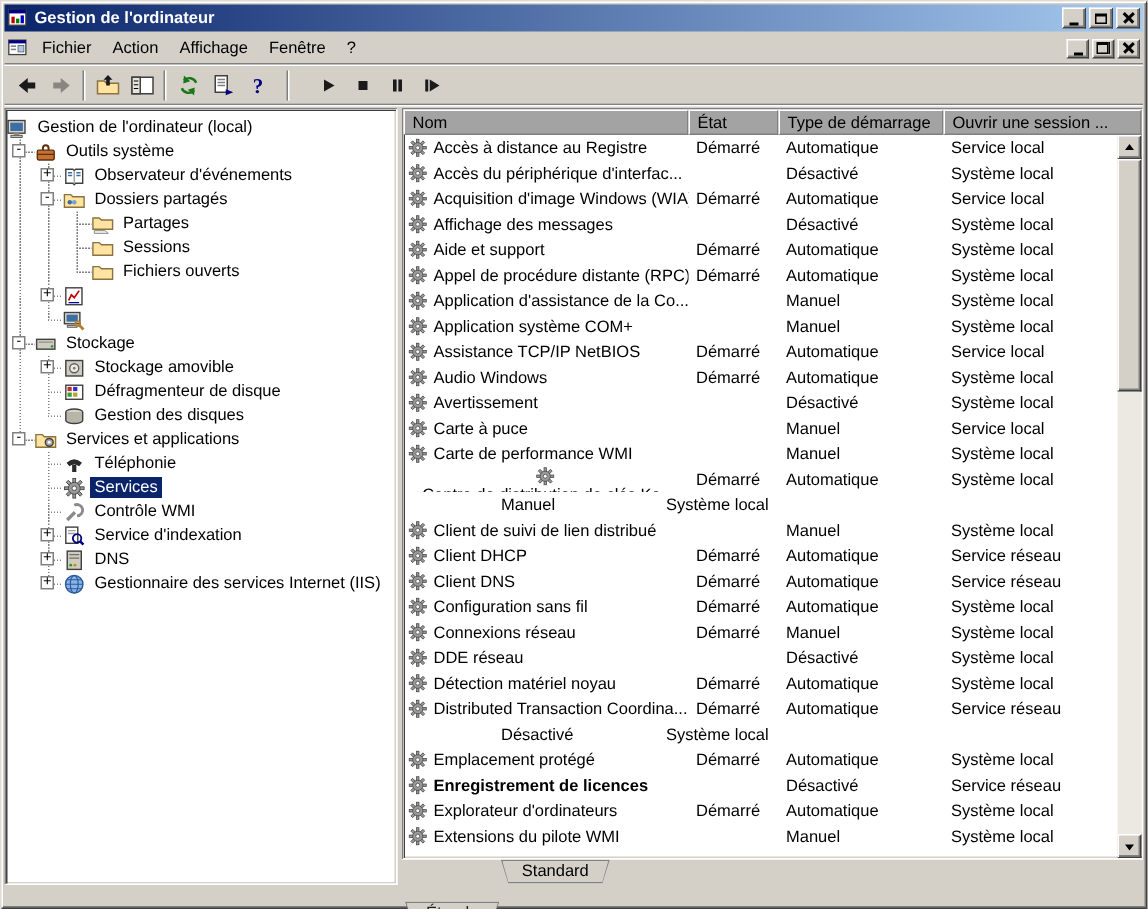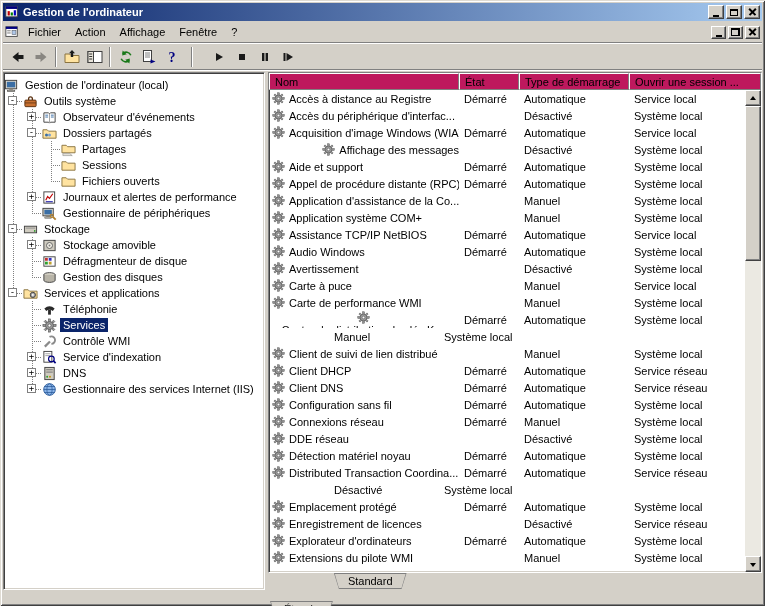--- a/index.html
+++ b/index.html
@@ -52,21 +52,21 @@
     background-image:repeating-linear-gradient(to bottom,#808080 0 1px,transparent 1px 2px);}
   .gv-full{top:0;bottom:0;} .gv-top{top:0;height:8px;} .gv-bot{top:8px;bottom:0;}
   .gh{position:absolute;left:9px;top:8px;right:0;height:1px;
     background-image:repeating-linear-gradient(to right,#808080 0 1px,transparent 1px 2px);}
   .ebox{position:absolute;left:4px;top:3px;width:9px;height:9px;background:#fff;border:1px solid #808080;
     font-family:"DejaVu Sans Mono",monospace;font-size:9px;line-height:6.5px;text-align:center;z-index:2;}
   .tlabel{margin-left:3px;padding:1px 3px;}
   .tlabel.sel{background:#0a246a;color:#fff;}
   
   .lv-header{display:flex;height:17px;flex:none;background:#d4d0c8;}
-  .hcell{flex:none;padding:2px 5px 0;white-space:nowrap;overflow:hidden;background:#be185d;
+  .hcell{flex:none;padding:2px 5px 0;white-space:nowrap;overflow:hidden;background:#a3a3a3;
     border:1px solid;border-color:#fff #808080 #808080 #fff;}
   .lv-body{flex:1;display:flex;min-height:0;}
   .rows{flex:1;overflow:hidden;min-width:0;}
   .lrow{display:flex;height:17px;align-items:center;}
   .lcell{flex:none;padding-left:5px;white-space:nowrap;overflow:hidden;display:flex;align-items:center;height:17px;}
   .lcell.name{padding-left:3px;}
   .licon{margin-right:4px;} .licon svg{width:13px;height:13px;display:block;}
   
   .vscroll{width:16px;flex:none;display:flex;flex-direction:column;background:#ebe9e2;}
   .sbtn{height:16px;width:16px;flex:none;background:#d4d0c8;border:1px solid;border-color:#fff #404040 #404040 #fff;
@@ -382,41 +382,39 @@
             <span class="gh"></span>
             <span class="ebox">+</span>
           </span>
           <span class="icon ticon">
             <svg viewBox="0 0 16 16">
               <rect x="2" y="2" width="11.5" height="12" fill="#fff" stroke="#404040"></rect>
               <polyline points="4,11 6,7 8,9 11.5,4" fill="none" stroke="#c00000" stroke-width="1.2"></polyline>
               <line x1="4" y1="12.5" x2="11.5" y2="12.5" stroke="#0000a0"></line>
             </svg>
           </span>
-          <span class="tlabel">Journaux et alertes de performance</span>
         </div>
         <div class="trow">
           <span class="tcell">
             <span class="gv-full"></span>
           </span>
           <span class="tcell">
             <span class="gv-top"></span>
             <span class="gh"></span>
           </span>
           <span class="icon ticon">
             <svg viewBox="0 0 16 16">
               <rect x="1" y="2.5" width="11" height="8" fill="#e0dcd0" stroke="#404040"></rect>
               <rect x="2.5" y="4" width="8" height="5" fill="#3a6ea5"></rect>
               <rect x="4.5" y="10.5" width="4" height="1.2" fill="#9a968a"></rect>
               <rect x="3" y="11.7" width="7" height="1.3" fill="#c8c4b8" stroke="#404040" stroke-width="0.5"></rect>
               <circle cx="10.5" cy="10.5" r="1.7" fill="none" stroke="#b08030" stroke-width="1.3"></circle>
               <path d="M11.6 11.6 L14.6 14.6" stroke="#b08030" stroke-width="2"></path>
             </svg>
           </span>
-          <span class="tlabel">Gestionnaire de périphériques</span>
         </div>
         <div class="trow">
           <span class="tcell">
             <span class="gv-top"></span>
             <span class="gv-bot"></span>
             <span class="gh"></span>
             <span class="ebox">-</span>
           </span>
           <span class="icon ticon">
             <svg viewBox="0 0 16 16">
@@ -696,21 +694,21 @@
                   <span>Démarré</span>
                 </div>
                 <div class="lcell" style="width: 110px;">
                   <span>Automatique</span>
                 </div>
                 <div class="lcell" style="flex: 1 1 0%;">
                   <span>Service local</span>
                 </div>
               </div>
               <div class="lrow">
-                <div class="lcell name" style="width: 190px; justify-content: flex-end;">
+                <div class="lcell name" style="width: 190px;">
                   <span class="icon licon">
                     <svg viewBox="0 0 16 16">
                       <g fill="#9a9a9a" stroke="#404040" stroke-width="0.6">
                         <rect x="7" y="1" width="2" height="14"></rect>
                         <rect x="1" y="7" width="14" height="2"></rect>
                         <g transform="rotate(45 8 8)">
                           <rect x="7" y="1" width="2" height="14"></rect>
                           <rect x="1" y="7" width="14" height="2"></rect>
                         </g>
                         <circle cx="8" cy="8" r="4.2"></circle>
@@ -1278,21 +1276,21 @@
                   <span>Démarré</span>
                 </div>
                 <div class="lcell" style="width: 110px;">
                   <span>Automatique</span>
                 </div>
                 <div class="lcell" style="flex: 1 1 0%;">
                   <span>Système local</span>
                 </div>
               </div>
               <div class="lrow">
-                <div class="lcell name" style="width: 190px;">
+                <div class="lcell name" style="width: 190px; font-weight: bold;">
                   <span class="icon licon">
                     <svg viewBox="0 0 16 16">
                       <g fill="#9a9a9a" stroke="#404040" stroke-width="0.6">
                         <rect x="7" y="1" width="2" height="14"></rect>
                         <rect x="1" y="7" width="14" height="2"></rect>
                         <g transform="rotate(45 8 8)">
                           <rect x="7" y="1" width="2" height="14"></rect>
                           <rect x="1" y="7" width="14" height="2"></rect>
                         </g>
                         <circle cx="8" cy="8" r="4.2"></circle>

